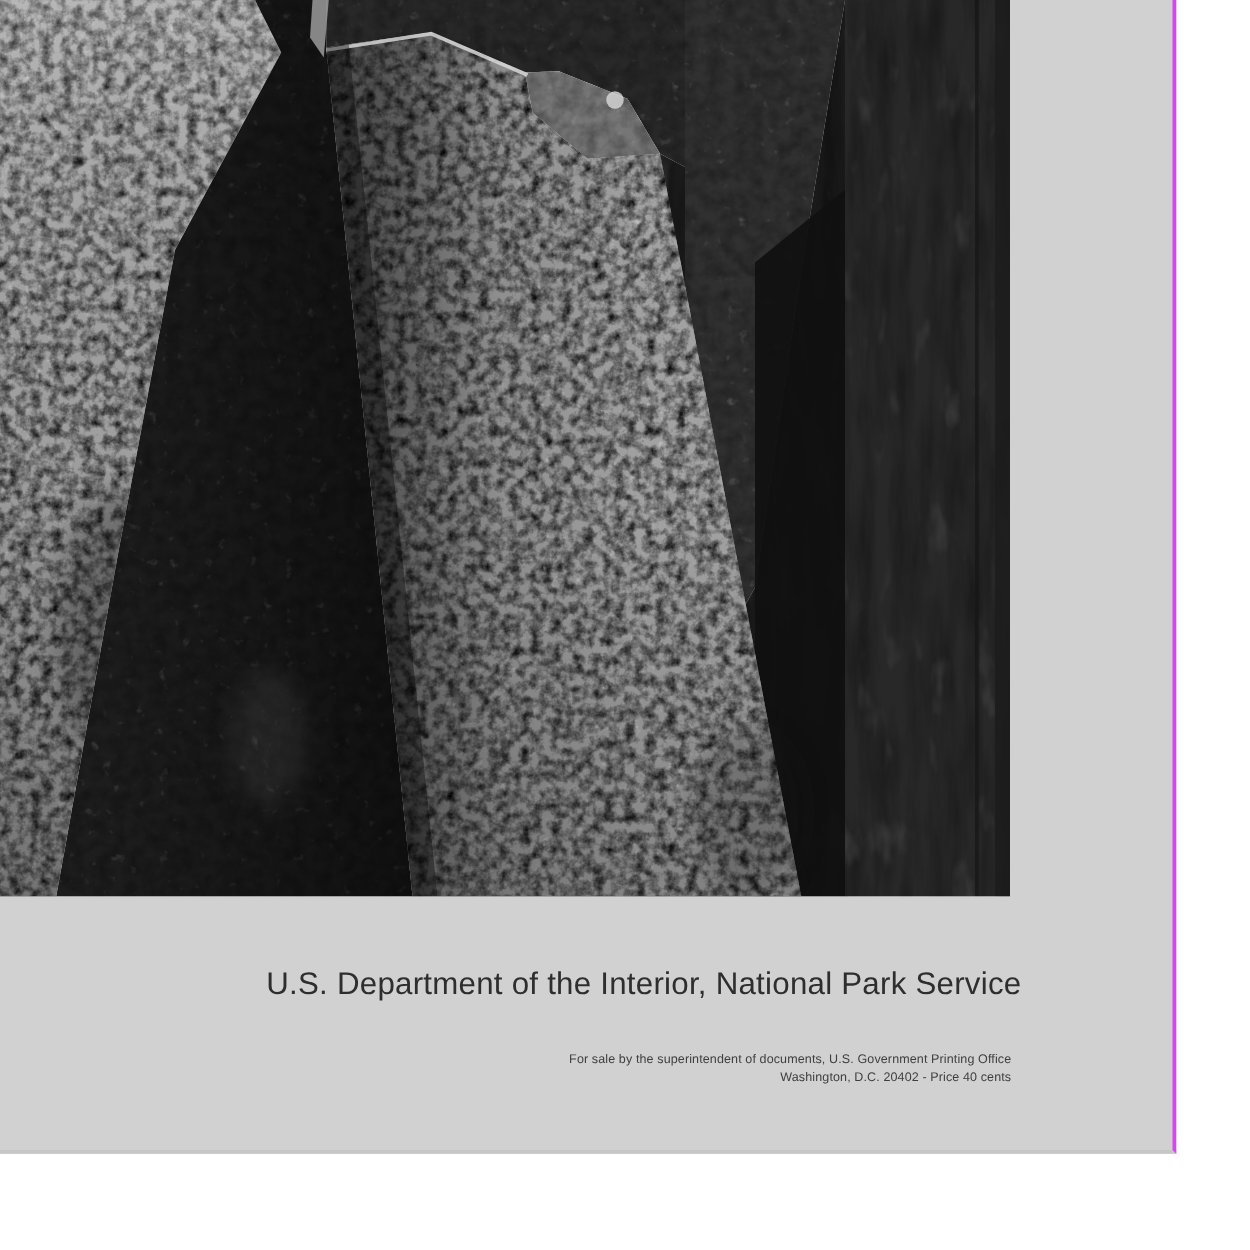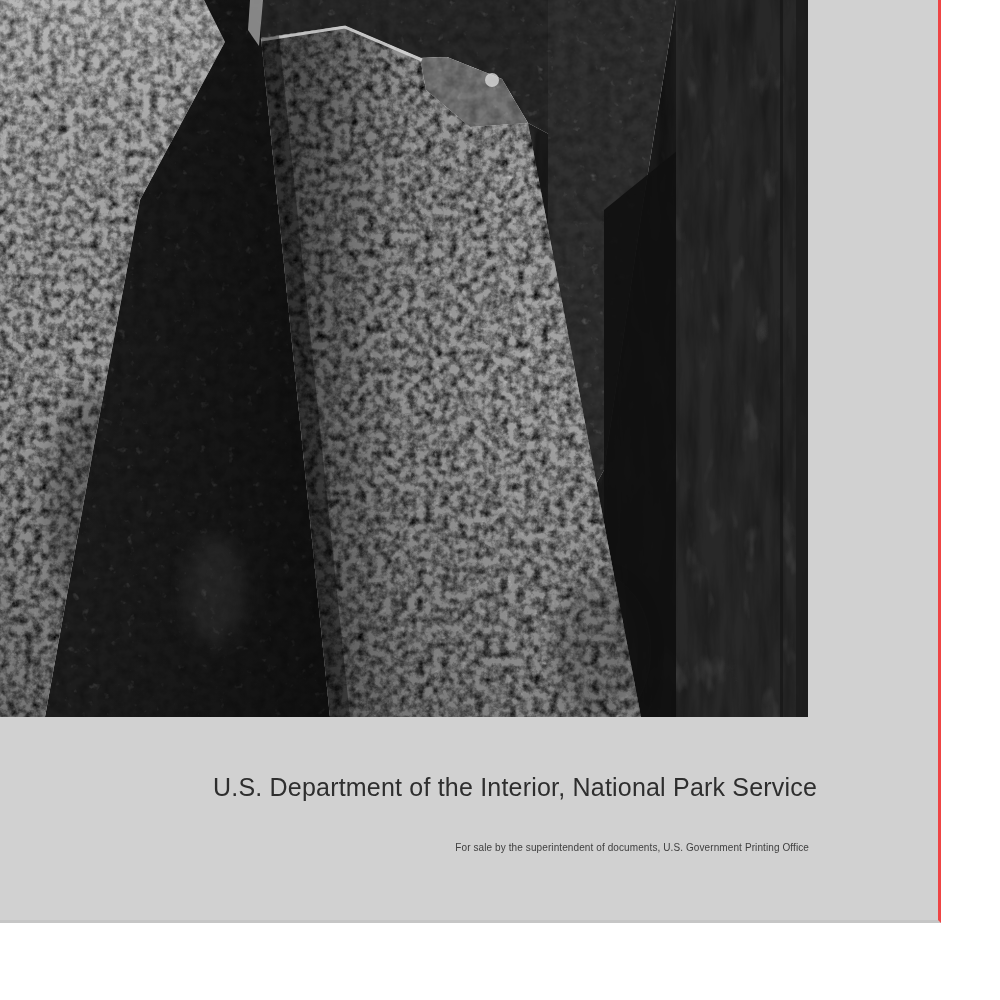--- a/index.html
+++ b/index.html
@@ -17,21 +17,21 @@
     height: 1000px;
     background: #ffffff;
   }
   .poster {
     position: absolute;
     left: 0;
     top: 0;
     width: 938px;   
     height: 920px;  
     background: #d1d1d1;
-    border-right: 3px solid #ef4444;
+    border-right: 3px solid #d946ef;
     border-bottom: 3px solid #c6c6c6;
   }
   .photo {
     position: absolute;
     left: 0;
     top: 0;
     width: 808px;
     height: 717px;
     margin: 0;
     overflow: hidden;
@@ -196,16 +196,17 @@
         <polygon points="261,38 279,35 350,717 330,717" fill="#000000" opacity="0.38"></polygon>
 
         <ellipse cx="600" cy="650" rx="45" ry="70" fill="#141414" opacity="0.22" filter="url(#soft)"></ellipse>
       </svg>
     </figure>
 
     <h1 class="title">U.S. Department of the Interior, National Park Service</h1>
 
     <div class="imprint">
       <div class="imprint-line">For sale by the superintendent of documents, U.S. Government Printing Office</div>
+      <div class="imprint-line">Washington, D.C. 20402 - Price 40 cents</div>
     </div>
 
   </div>
 </div>
 
 </body></html>

